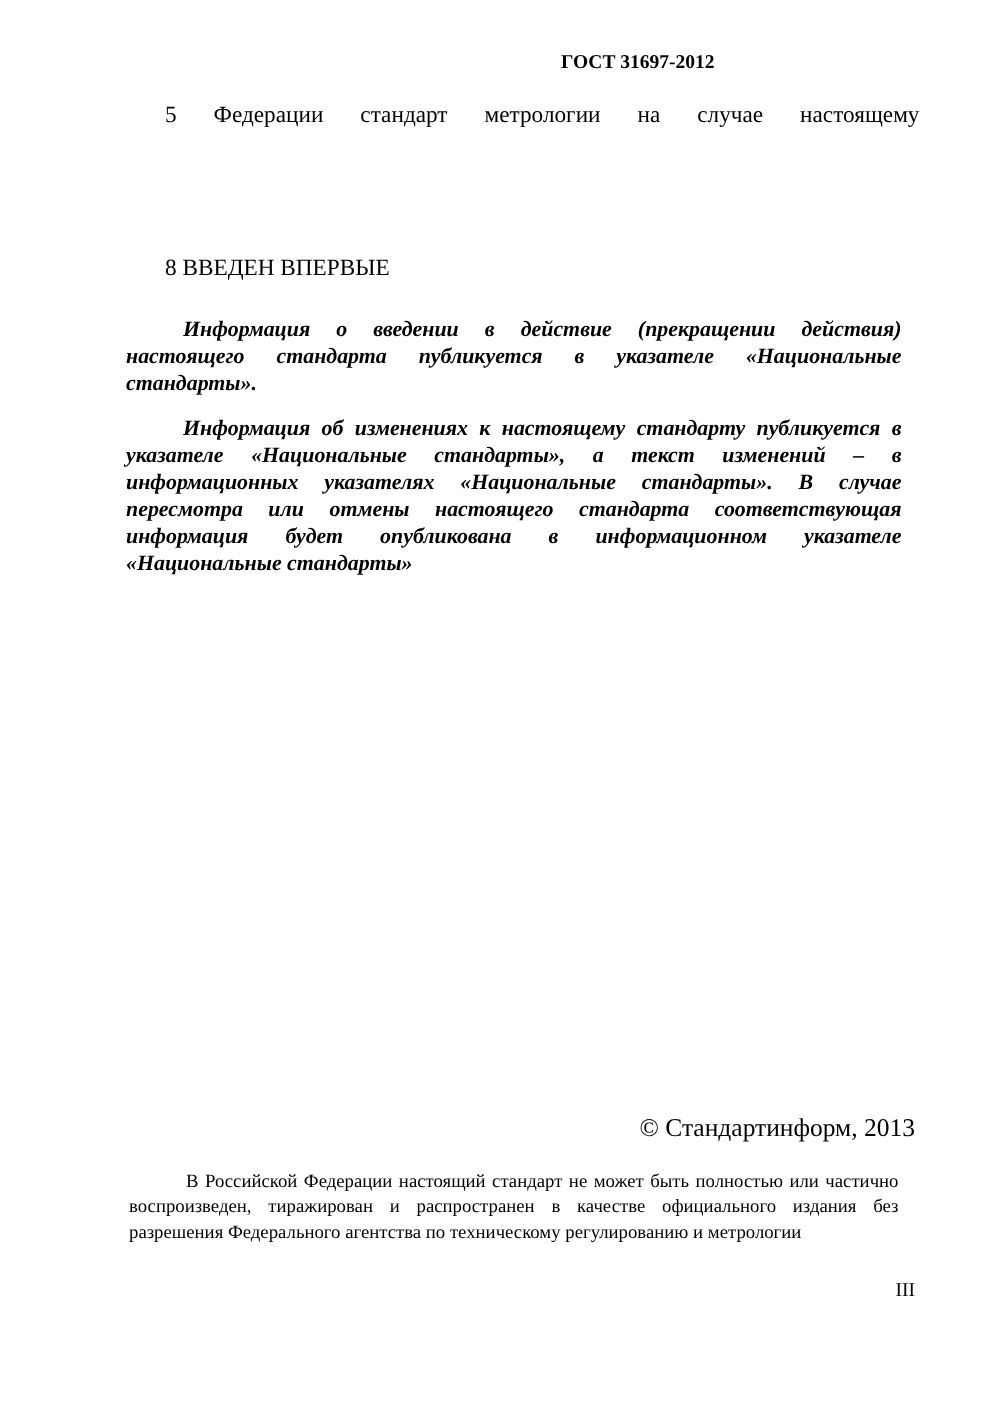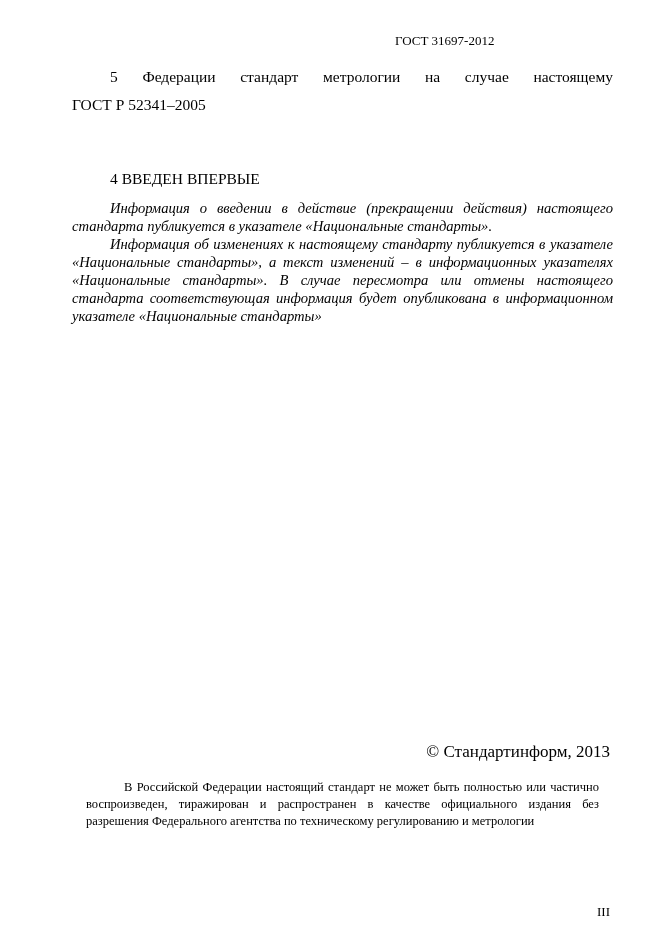--- a/index.html
+++ b/index.html
@@ -1,48 +1,47 @@
 <!DOCTYPE html>
 <html><head>
 <meta charset="utf-8">
 <style>
   html, body { margin: 0; padding: 0; background: #ffffff; }
   body { width: 661px; height: 936px; position: relative; overflow: hidden;
          font-family: "Liberation Serif", "DejaVu Serif", serif; color: #000; }
   .abs { position: absolute; }
-  .header { left: 395px; top: 33px; font-size: 13px; font-weight: normal; }
+  .header { left: 374px; top: 33px; font-size: 13px; font-weight: bold; }
   .p5 { left: 72px; top: 63px; width: 541px; font-size: 15.5px; line-height: 28px; }
   .p5 .l1 { display: flex; justify-content: space-between; padding-left: 38px; }
   .h6 { left: 110px; top: 170px; font-size: 15.5px; }
   .ital { left: 72px; top: 199px; width: 541px; font-size: 14.6px; line-height: 18px; font-style: italic; text-align: justify; }
-  .ital p { margin: 0; text-indent: 38px; }
+  .ital p { margin: 12px; text-indent: 38px; font-weight: bold; }
   .copy { right: 51px; top: 742px; font-size: 17px; }
   .foot { left: 72px; top: 765px; width: 541px; font-size: 12.5px; line-height: 17px; text-align: justify; }
   .foot p { margin: 14px; text-indent: 38px; }
-  .pagenum { left: 597px; top: 904px; font-size: 13px; }
+  .pagenum { left: 597px; top: 852px; font-size: 13px; }
 </style>
 </head>
 <body>
 
 <div class="abs header">ГОСТ 31697-2012</div>
 
 <div class="abs p5">
   <div class="l1">
     <span>5</span>
     <span>Федерации</span>
     <span>стандарт</span>
     <span>метрологии</span>
     <span>на</span>
     <span>случае</span>
     <span>настоящему</span>
   </div>
-  <div>ГОСТ Р 52341–2005</div>
 </div>
 
-<div class="abs h6">4 ВВЕДЕН ВПЕРВЫЕ</div>
+<div class="abs h6">8 ВВЕДЕН ВПЕРВЫЕ</div>
 
 <div class="abs ital">
   <p>Информация о введении в действие (прекращении действия) настоящего стандарта публикуется в указателе «Национальные  стандарты».</p>
   <p>Информация об изменениях к настоящему стандарту публикуется в указателе «Национальные стандарты», а текст изменений – в информационных указателях «Национальные стандарты». В случае пересмотра или отмены настоящего стандарта соответствующая информация будет опубликована в информационном указателе «Национальные стандарты»</p>
 </div>
 
 <div class="abs copy">©  Стандартинформ, 2013</div>
 
 <div class="abs foot">
   <p>В Российской Федерации настоящий стандарт не может быть полностью или частично воспроизведен, тиражирован и распространен в качестве официального издания без разрешения Федерального агентства по техническому регулированию и метрологии</p>

